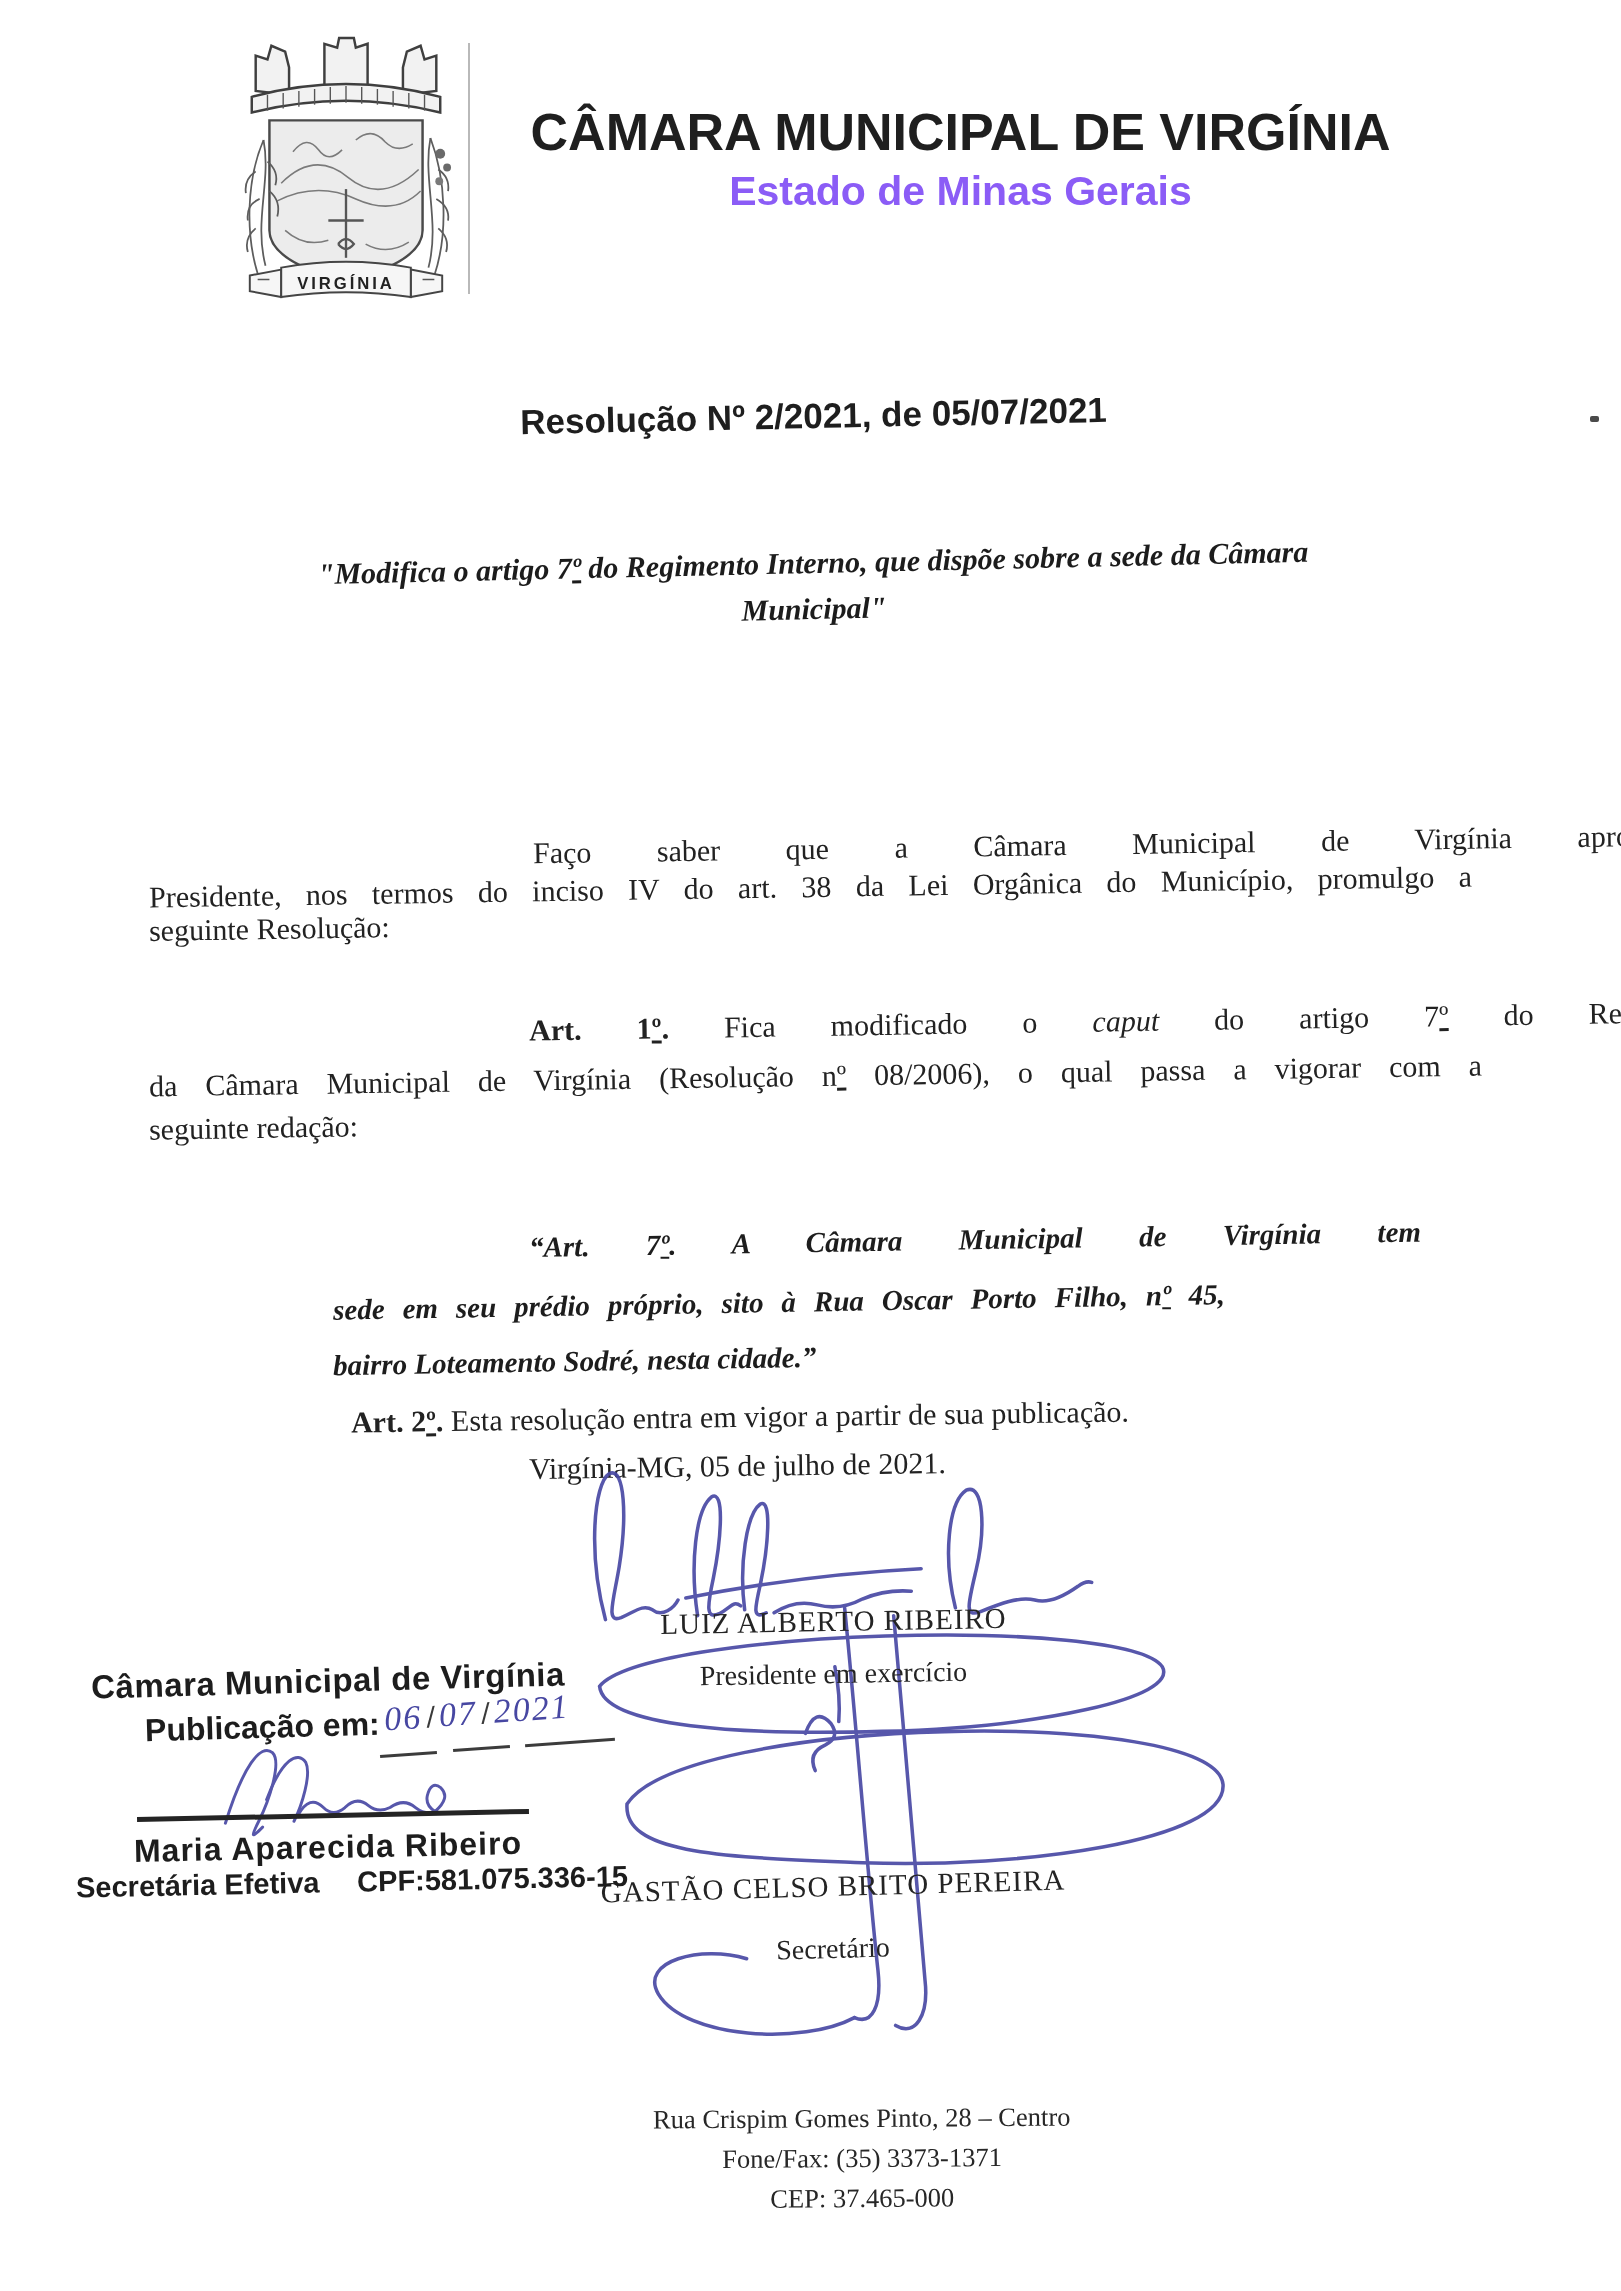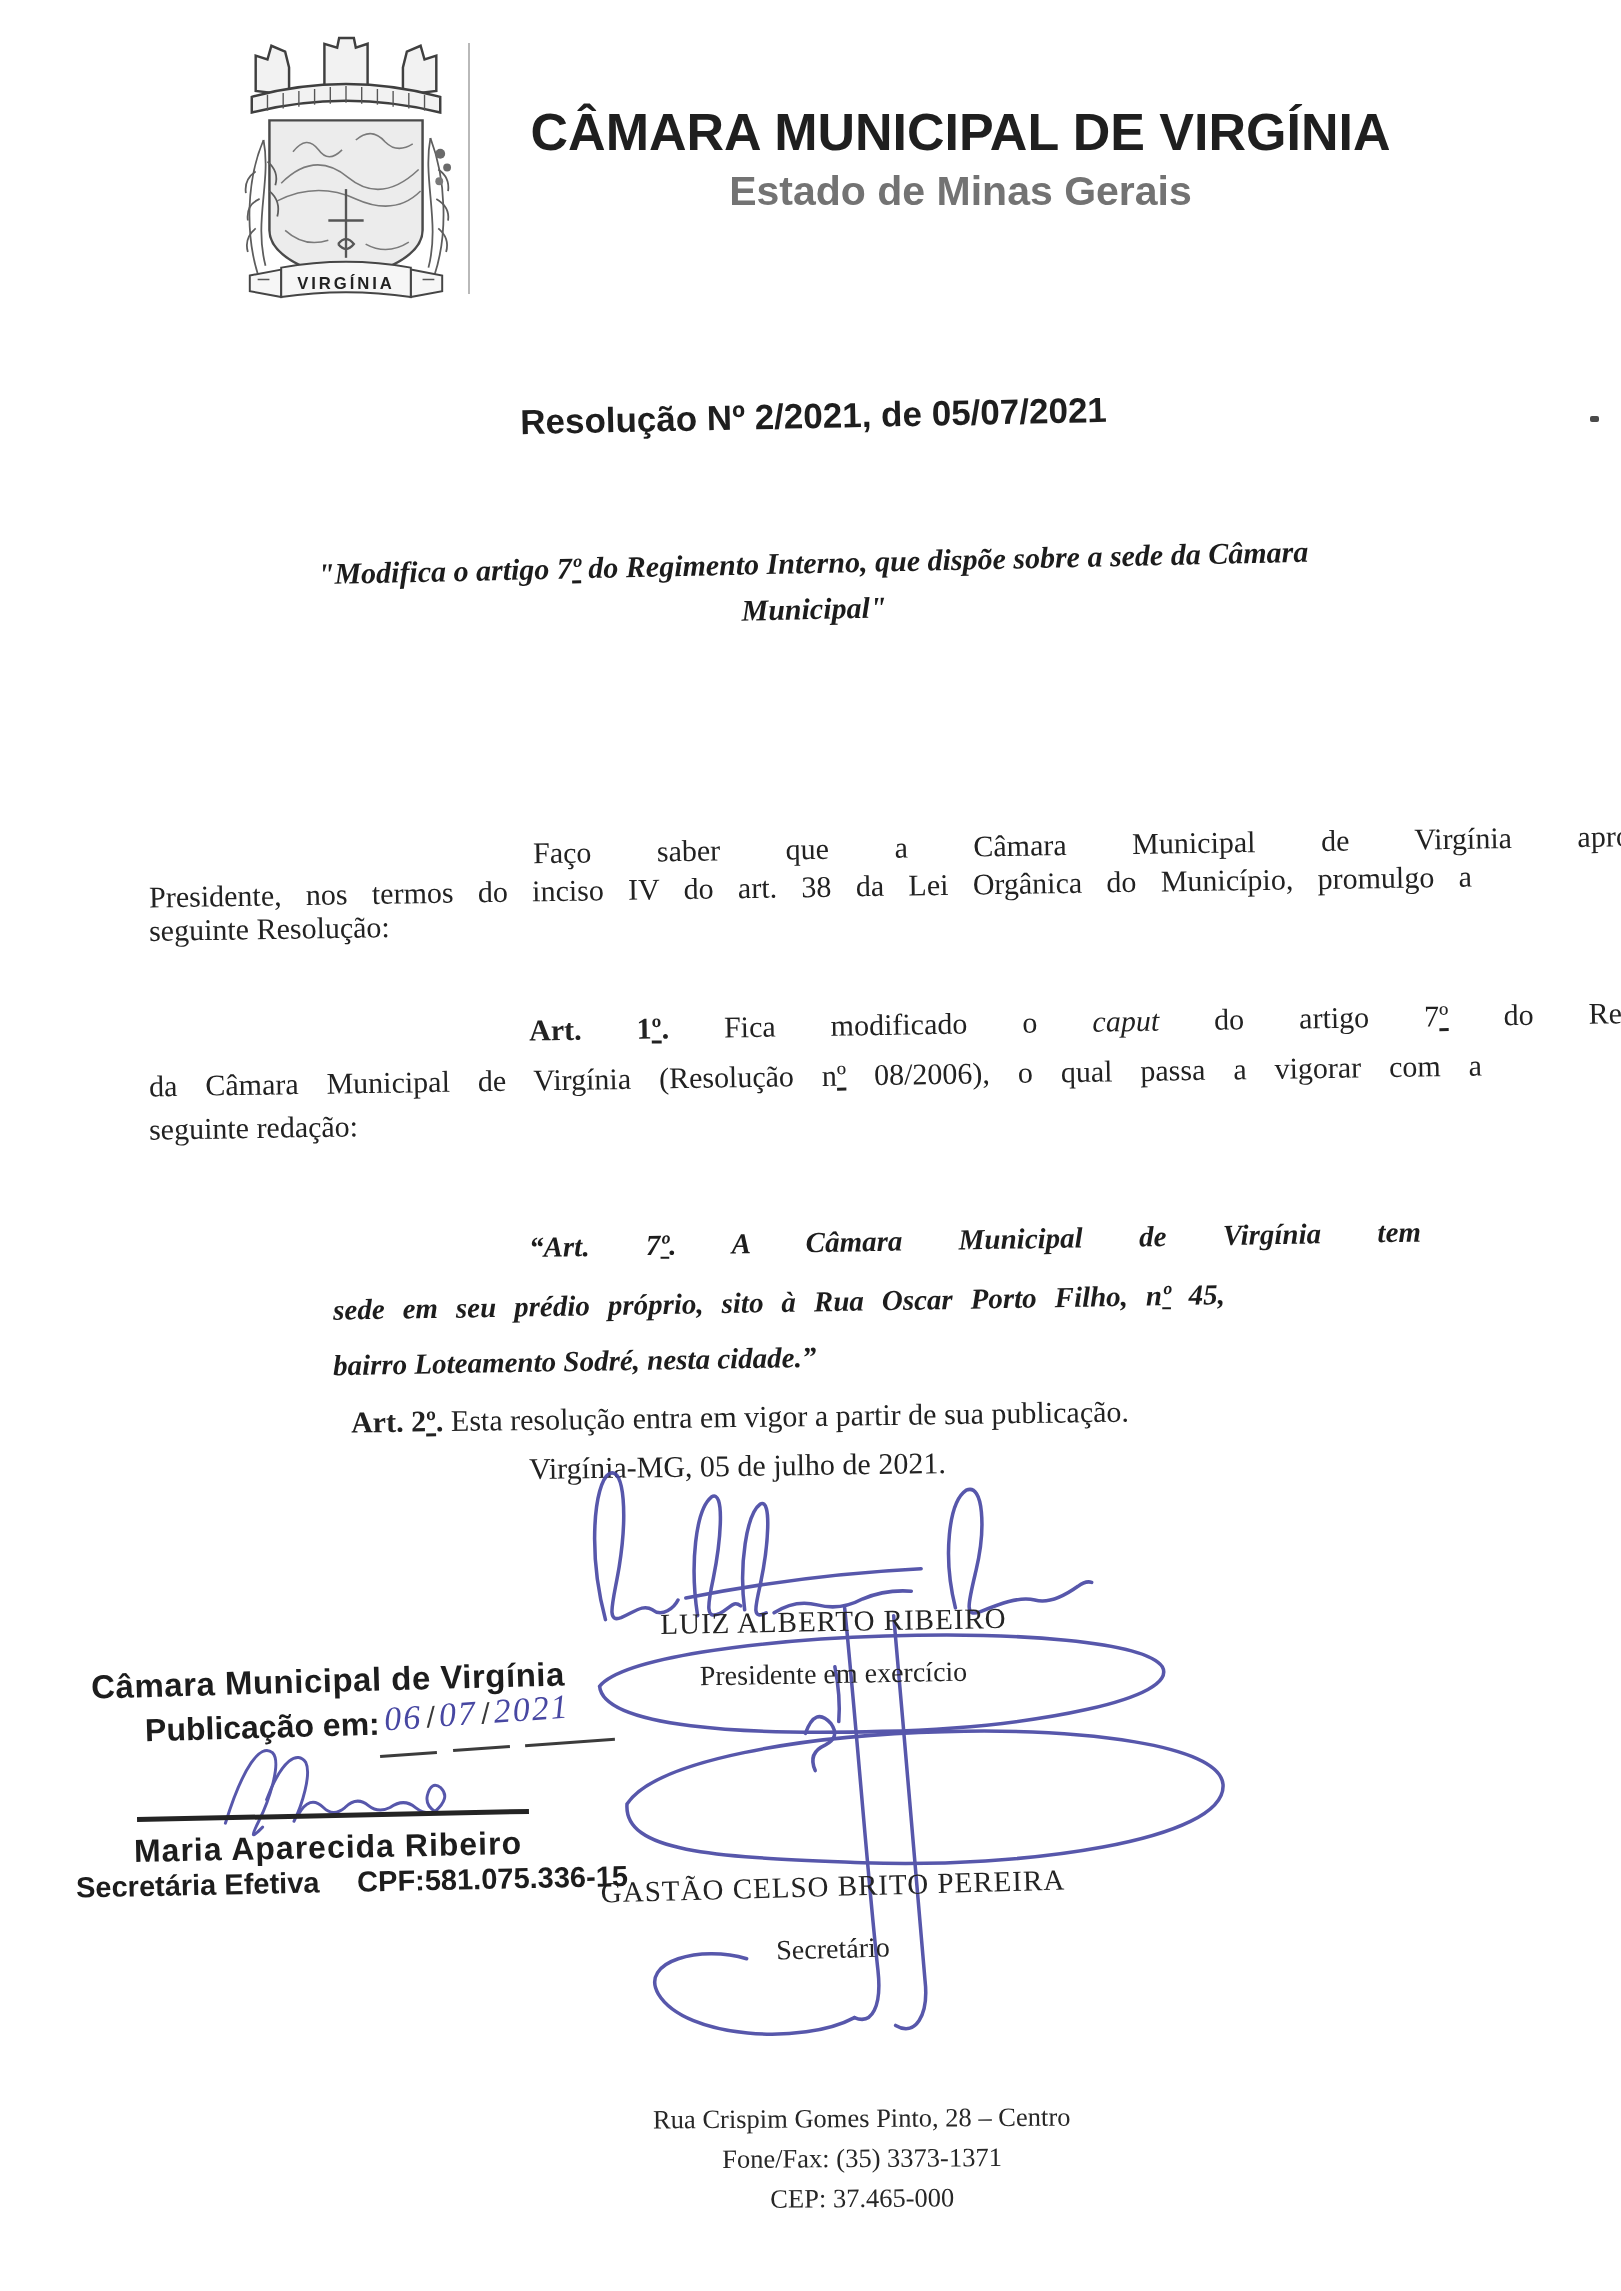--- a/index.html
+++ b/index.html
@@ -14,21 +14,21 @@
   .abs{position:absolute;}
   .sans{font-family:"Liberation Sans", sans-serif;}
   .b{font-weight:bold;}
   .i{font-style:italic;}
   .ord{text-decoration:underline;}
   .jline{text-align:justify;text-align-last:justify;}
   .center{text-align:center;}
 
   
   .org-title{font-size:52px;font-weight:bold;letter-spacing:0px;color:#1f1f1f;}
-  .org-sub{font-size:41px;font-weight:bold;color:#737373;margin-top:5.9px;}
+  .org-sub{font-size:41px;font-weight:bold;color:#8b5cf6;margin-top:5.9px;}
 
   
   .res-title{font-size:35px;font-weight:bold;color:#1e1e1e;transform:rotate(-1.2deg);}
 
   
   .epigraph{font-size:30px;font-weight:bold;font-style:italic;line-height:46px;color:#1c1c1c;transform:rotate(-1.3deg);}
 
   
   .bodyline{font-size:30px;color:#222;white-space:nowrap;}
   .bodyline.wrapok{white-space:normal;}

